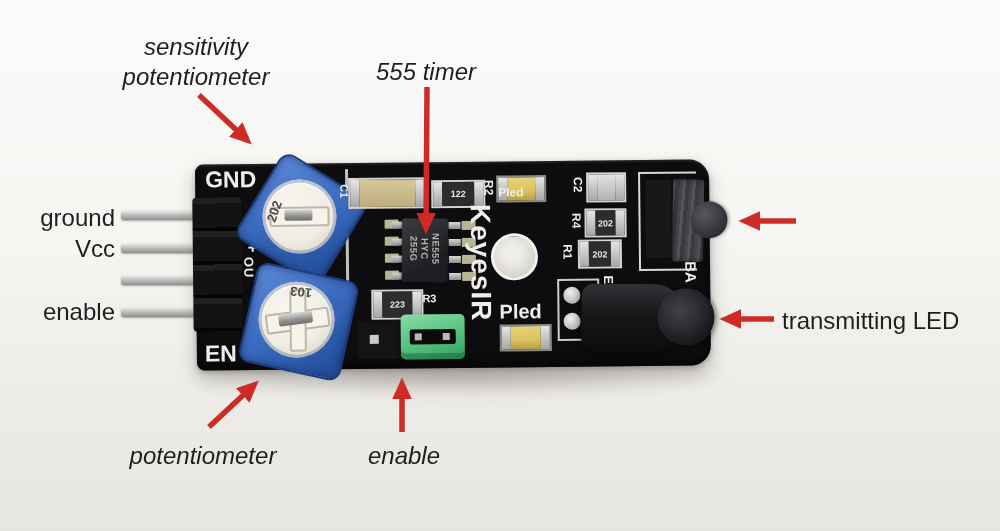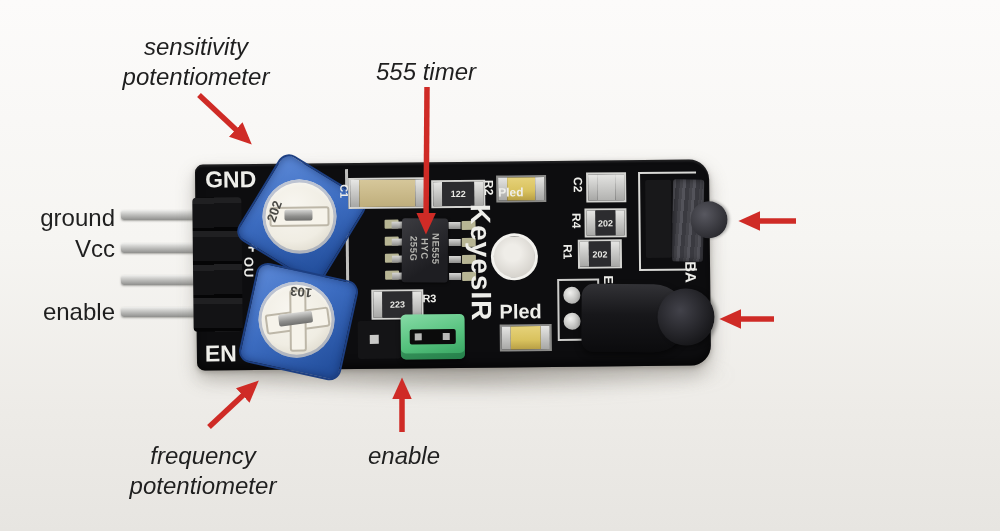--- a/index.html
+++ b/index.html
@@ -245,22 +245,22 @@
         <span style="left:33px"></span>
       </div>
     </div>
   </div>
 
   <div class="lbl center" style="left:196px;top:32px">
     <div>sensitivity</div>
     <div>potentiometer</div>
   </div>
   <div class="lbl center" style="left:426px;top:57px">555 timer</div>
+  <div class="lbl" style="left:782px;top:306px">transmitting LED</div>
   <div class="lbl center" style="left:203px;top:441px">
-    <div>frequency</div>
     <div>potentiometer</div>
   </div>
   <div class="lbl center" style="left:404px;top:441px">
     <div>enable</div>
   </div>
 
   <div class="pin-lbl" style="top:235px">Vcc</div>
   <div class="pin-lbl" style="top:204px">ground</div>
   <div class="pin-lbl" style="top:298px">enable</div>
 

